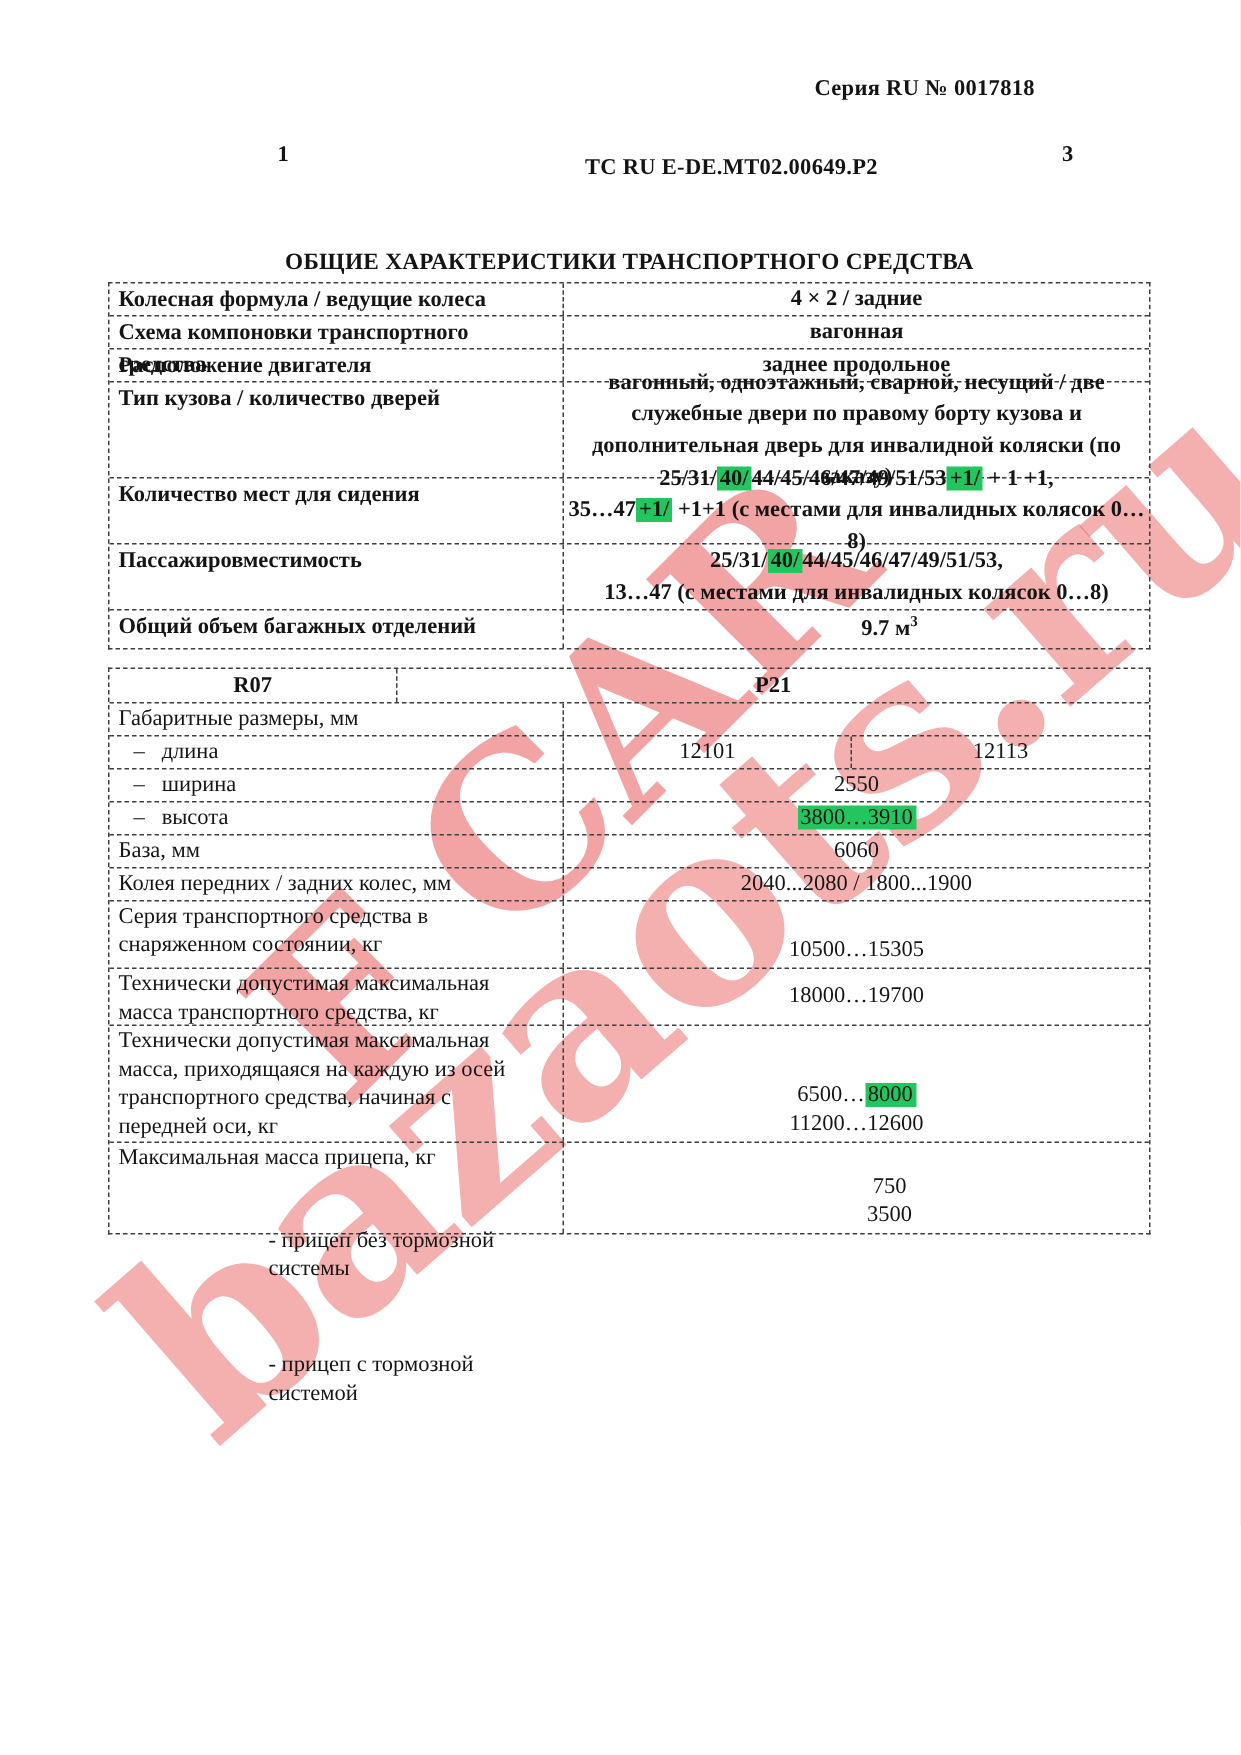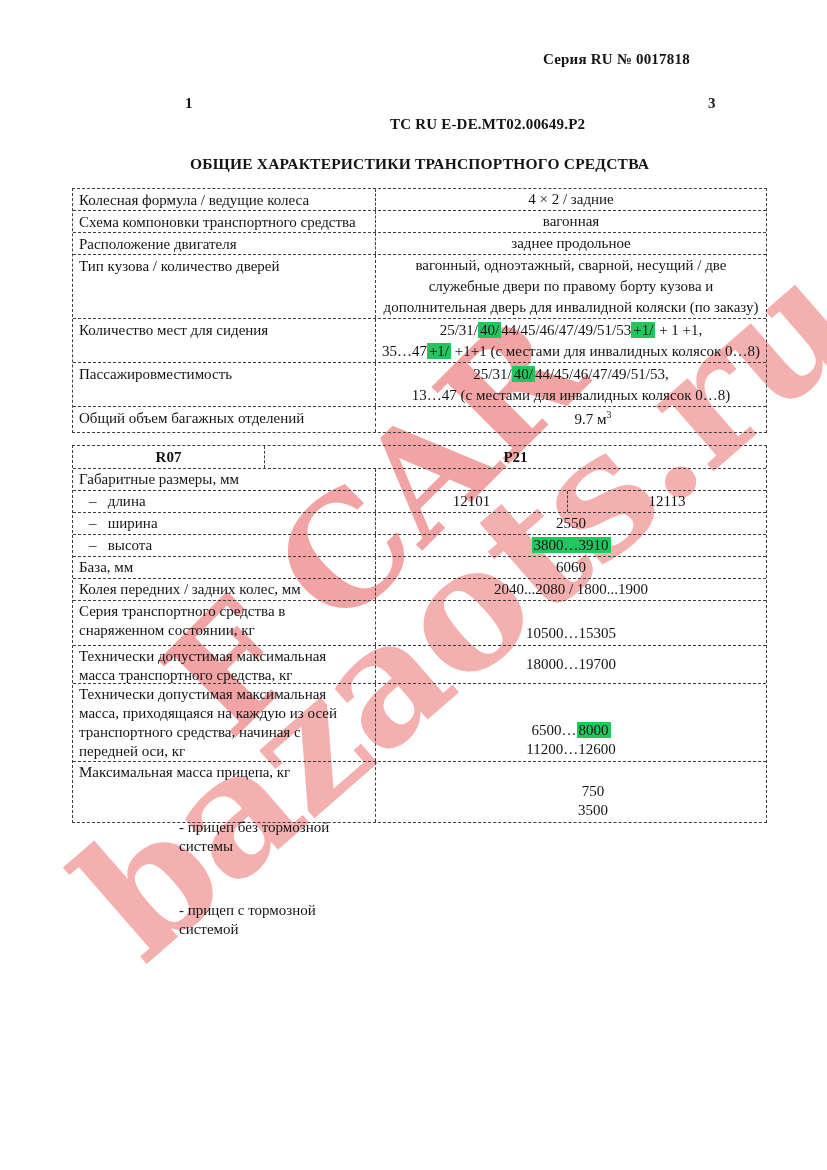--- a/index.html
+++ b/index.html
@@ -17,26 +17,26 @@
   #wm-main{left:105px;top:838px;font-size:168px;letter-spacing:-3px;
     color:rgba(234,96,96,0.50);transform:rotate(-41deg);}
   #wm-top{left:193px;top:630px;font-size:150px;letter-spacing:-2px;
     color:rgba(230,78,78,0.52);transform:rotate(-45deg);}
   
   .content{position:absolute;inset:0;z-index:2;border-radius:32px;}
   .abs{position:absolute;}
   #series{left:543px;top:51px;font-size:15px;font-weight:bold;letter-spacing:0.2px;}
   #pnum-l{left:185px;top:95px;font-size:15px;font-weight:bold;}
   #pnum-r{left:708px;top:95px;font-size:15px;font-weight:bold;}
-  #docnum{left:390px;top:116px;font-size:15px;font-weight:bold;letter-spacing:0.2px;}
-  #heading{left:190px;top:155px;font-size:15.5px;font-weight:bold;letter-spacing:0.2px;}
+  #docnum{left:390px;top:104px;font-size:15px;font-weight:bold;letter-spacing:0.2px;}
+  #heading{left:190px;top:166px;font-size:15.5px;font-weight:bold;letter-spacing:0.2px;}
   
   .tbl{position:absolute;left:72px;width:695px;border:1px dashed #3f3f3f;
        box-sizing:border-box;font-size:15px;}
-  #table1{top:188px;}
+  #table1{top:188px;font-weight:bold;}
   #table2{top:445px;}
   .trow{display:flex;border-bottom:1px dashed #3f3f3f;box-sizing:border-box;
         align-items:stretch;}
   .trow:last-child{border-bottom:none;gap:44px;}
   .lblc{width:303px;min-width:303px;border-right:1px dashed #3f3f3f;
         box-sizing:border-box;padding:1px 4px 0 6px;}
   .lline{line-height:21px;white-space:pre-wrap;}
   #table2 .lline{line-height:19px;}
   .valc{flex:1;display:flex;flex-direction:column;justify-content:center;
         box-sizing:border-box;padding:0 2px;}

